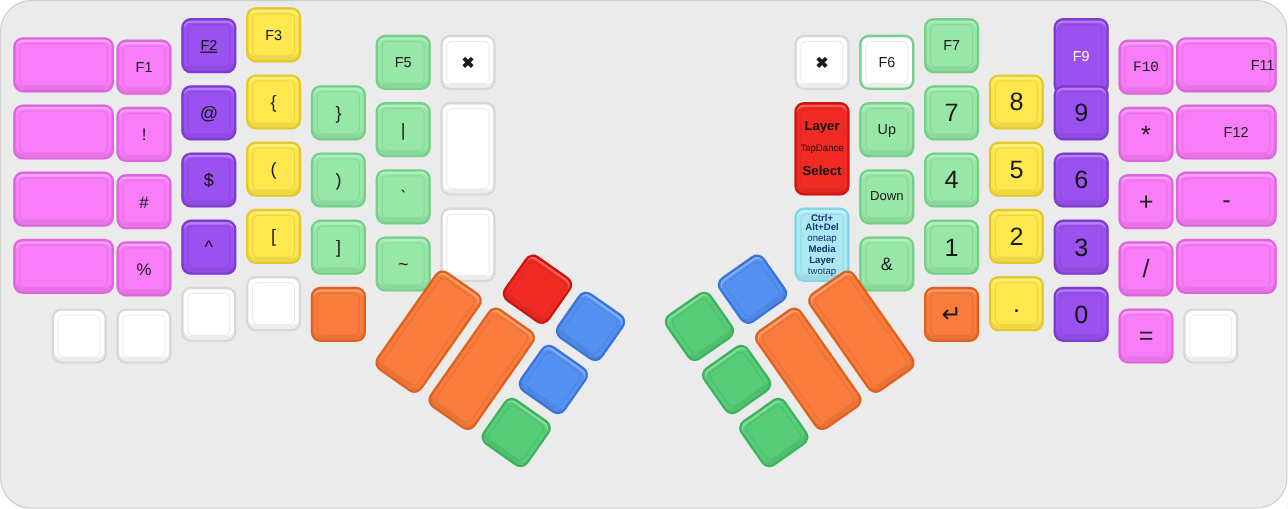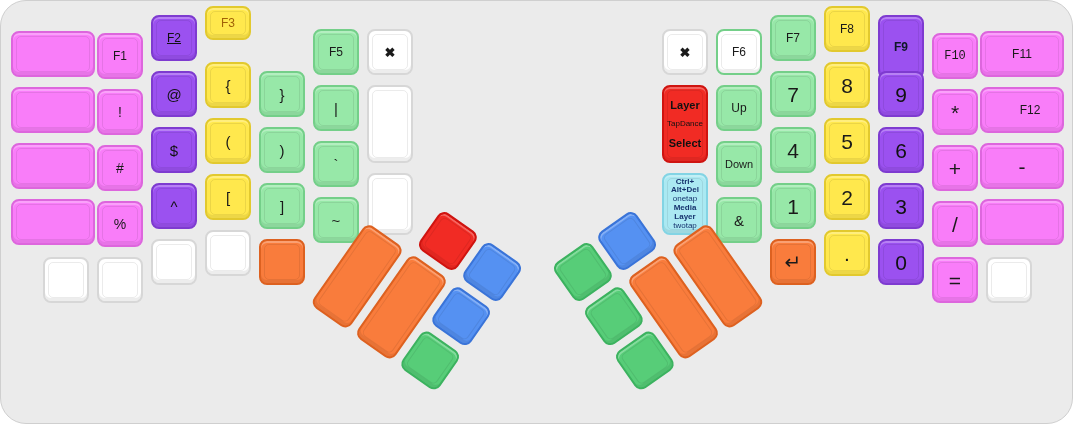--- a/index.html
+++ b/index.html
@@ -52,21 +52,21 @@
     <div class="key" style="left: 150px; top: 70px; width: 46px; height: 46px; background: rgb(155, 81, 240); border-color: rgb(126, 59, 208); color: rgb(17, 17, 17);">
       <span class="lbl" style="font-size: 15px;">@</span>
     </div>
     <div class="key" style="left: 150px; top: 126px; width: 46px; height: 46px; background: rgb(155, 81, 240); border-color: rgb(126, 59, 208); color: rgb(17, 17, 17);">
       <span class="lbl" style="font-size: 15px;">$</span>
     </div>
     <div class="key" style="left: 150px; top: 182px; width: 46px; height: 46px; background: rgb(155, 81, 240); border-color: rgb(126, 59, 208); color: rgb(17, 17, 17);">
       <span class="lbl" style="font-size: 15px;">^</span>
     </div>
     <div class="key" style="left: 150px; top: 238px; width: 46px; height: 46px; background: rgb(255, 255, 255); border-color: rgb(215, 215, 215); color: rgb(26, 26, 26);"></div>
-    <div class="key" style="left: 204px; top: 5px; width: 46px; height: 34px; background: rgb(255, 232, 77); border-color: rgb(226, 201, 46); color: #a16207;">
+    <div class="key" style="left: 204px; top: 5px; width: 46px; height: 46px; background: rgb(255, 232, 77); border-color: rgb(226, 201, 46); color: #0f172a;">
       <span class="lbl" style="font-size: 12px;">F3</span>
     </div>
     <div class="key" style="left: 204px; top: 61px; width: 46px; height: 46px; background: rgb(255, 232, 77); border-color: rgb(226, 201, 46); color: rgb(26, 26, 26);">
       <span class="lbl" style="font-size: 15px;">{</span>
     </div>
     <div class="key" style="left: 204px; top: 117px; width: 46px; height: 46px; background: rgb(255, 232, 77); border-color: rgb(226, 201, 46); color: rgb(26, 26, 26);">
       <span class="lbl" style="font-size: 15px;">(</span>
     </div>
     <div class="key" style="left: 204px; top: 173px; width: 46px; height: 46px; background: rgb(255, 232, 77); border-color: rgb(226, 201, 46); color: rgb(26, 26, 26);">
       <span class="lbl" style="font-size: 15px;">[</span>
@@ -139,36 +139,33 @@
     </div>
     <div class="key" style="left: 769px; top: 126px; width: 46px; height: 46px; background: rgb(151, 232, 168); border-color: rgb(116, 207, 137); color: rgb(26, 26, 26);">
       <span class="lbl" style="font-size: 21px;">4</span>
     </div>
     <div class="key" style="left: 769px; top: 182px; width: 46px; height: 46px; background: rgb(151, 232, 168); border-color: rgb(116, 207, 137); color: rgb(26, 26, 26);">
       <span class="lbl" style="font-size: 21px;">1</span>
     </div>
     <div class="key" style="left: 769px; top: 238px; width: 46px; height: 46px; background: rgb(249, 124, 60); border-color: rgb(221, 97, 32); color: rgb(26, 26, 26);">
       <span class="lbl" style="font-size: 20px;">↵</span>
     </div>
-    <div class="key" style="left: 823px; top: 5px; width: 46px; height: 46px; background: rgb(255, 232, 77); border-color: rgb(226, 201, 46); color: rgb(26, 26, 26);">
-      <span class="lbl" style="font-size: 12px;">F8</span>
-    </div>
     <div class="key" style="left: 823px; top: 61px; width: 46px; height: 46px; background: rgb(255, 232, 77); border-color: rgb(226, 201, 46); color: rgb(26, 26, 26);">
       <span class="lbl" style="font-size: 21px;">8</span>
     </div>
     <div class="key" style="left: 823px; top: 117px; width: 46px; height: 46px; background: rgb(255, 232, 77); border-color: rgb(226, 201, 46); color: rgb(26, 26, 26);">
       <span class="lbl" style="font-size: 21px;">5</span>
     </div>
     <div class="key" style="left: 823px; top: 173px; width: 46px; height: 46px; background: rgb(255, 232, 77); border-color: rgb(226, 201, 46); color: rgb(26, 26, 26);">
       <span class="lbl" style="font-size: 21px;">2</span>
     </div>
     <div class="key" style="left: 823px; top: 229px; width: 46px; height: 46px; background: rgb(255, 232, 77); border-color: rgb(226, 201, 46); color: rgb(26, 26, 26);">
       <span class="lbl" style="font-size: 21px;">.</span>
     </div>
-    <div class="key" style="left: 877px; top: 14px; width: 46px; height: 64px; background: rgb(155, 81, 240); border-color: rgb(126, 59, 208); color: #0f172a; font-weight: bold;">
+    <div class="key" style="left: 877px; top: 14px; width: 46px; height: 64px; background: rgb(155, 81, 240); border-color: rgb(126, 59, 208); color: #fef9c3;">
       <span class="lbl" style="font-size: 12px;">F9</span>
     </div>
     <div class="key" style="left: 877px; top: 70px; width: 46px; height: 46px; background: rgb(155, 81, 240); border-color: rgb(126, 59, 208); color: rgb(17, 17, 17);">
       <span class="lbl" style="font-size: 21px;">9</span>
     </div>
     <div class="key" style="left: 877px; top: 126px; width: 46px; height: 46px; background: rgb(155, 81, 240); border-color: rgb(126, 59, 208); color: rgb(17, 17, 17);">
       <span class="lbl" style="font-size: 21px;">6</span>
     </div>
     <div class="key" style="left: 877px; top: 182px; width: 46px; height: 46px; background: rgb(155, 81, 240); border-color: rgb(126, 59, 208); color: rgb(17, 17, 17);">
       <span class="lbl" style="font-size: 21px;">3</span>
@@ -184,21 +181,21 @@
     </div>
     <div class="key" style="left: 931px; top: 144px; width: 46px; height: 46px; background: rgb(249, 125, 249); border-color: rgb(221, 102, 221); color: rgb(26, 26, 26);">
       <span class="lbl" style="font-size: 21px;">+</span>
     </div>
     <div class="key" style="left: 931px; top: 200px; width: 46px; height: 46px; background: rgb(249, 125, 249); border-color: rgb(221, 102, 221); color: rgb(26, 26, 26);">
       <span class="lbl" style="font-size: 21px;">/</span>
     </div>
     <div class="key" style="left: 931px; top: 256px; width: 46px; height: 46px; background: rgb(249, 125, 249); border-color: rgb(221, 102, 221); color: rgb(26, 26, 26);">
       <span class="lbl" style="font-size: 21px;">=</span>
     </div>
-    <div class="key" style="left: 979px; top: 30px; width: 84px; height: 46px; background: rgb(249, 125, 249); border-color: rgb(221, 102, 221); color: rgb(26, 26, 26);">
+    <div class="key" style="left: 979px; top: 30px; width: 84px; height: 46px; background: rgb(249, 125, 249); border-color: rgb(221, 102, 221); color: rgb(26, 26, 26); justify-content: flex-end;">
       <span class="lbl" style="font-size: 12px;">F11</span>
     </div>
     <div class="key" style="left: 979px; top: 86px; width: 84px; height: 46px; background: rgb(249, 125, 249); border-color: rgb(221, 102, 221); color: rgb(26, 26, 26);">
       <span class="lbl" style="font-size: 12px; padding-left: 16px;">F12</span>
     </div>
     <div class="key" style="left: 979px; top: 142px; width: 84px; height: 46px; background: rgb(249, 125, 249); border-color: rgb(221, 102, 221); color: rgb(26, 26, 26);">
       <span class="lbl" style="font-size: 21px;">-</span>
     </div>
     <div class="key" style="left: 979px; top: 198px; width: 84px; height: 46px; background: rgb(249, 125, 249); border-color: rgb(221, 102, 221); color: rgb(26, 26, 26);"></div>
     <div class="key" style="left: 985px; top: 256px; width: 46px; height: 46px; background: rgb(255, 255, 255); border-color: rgb(215, 215, 215); color: rgb(26, 26, 26);"></div>

